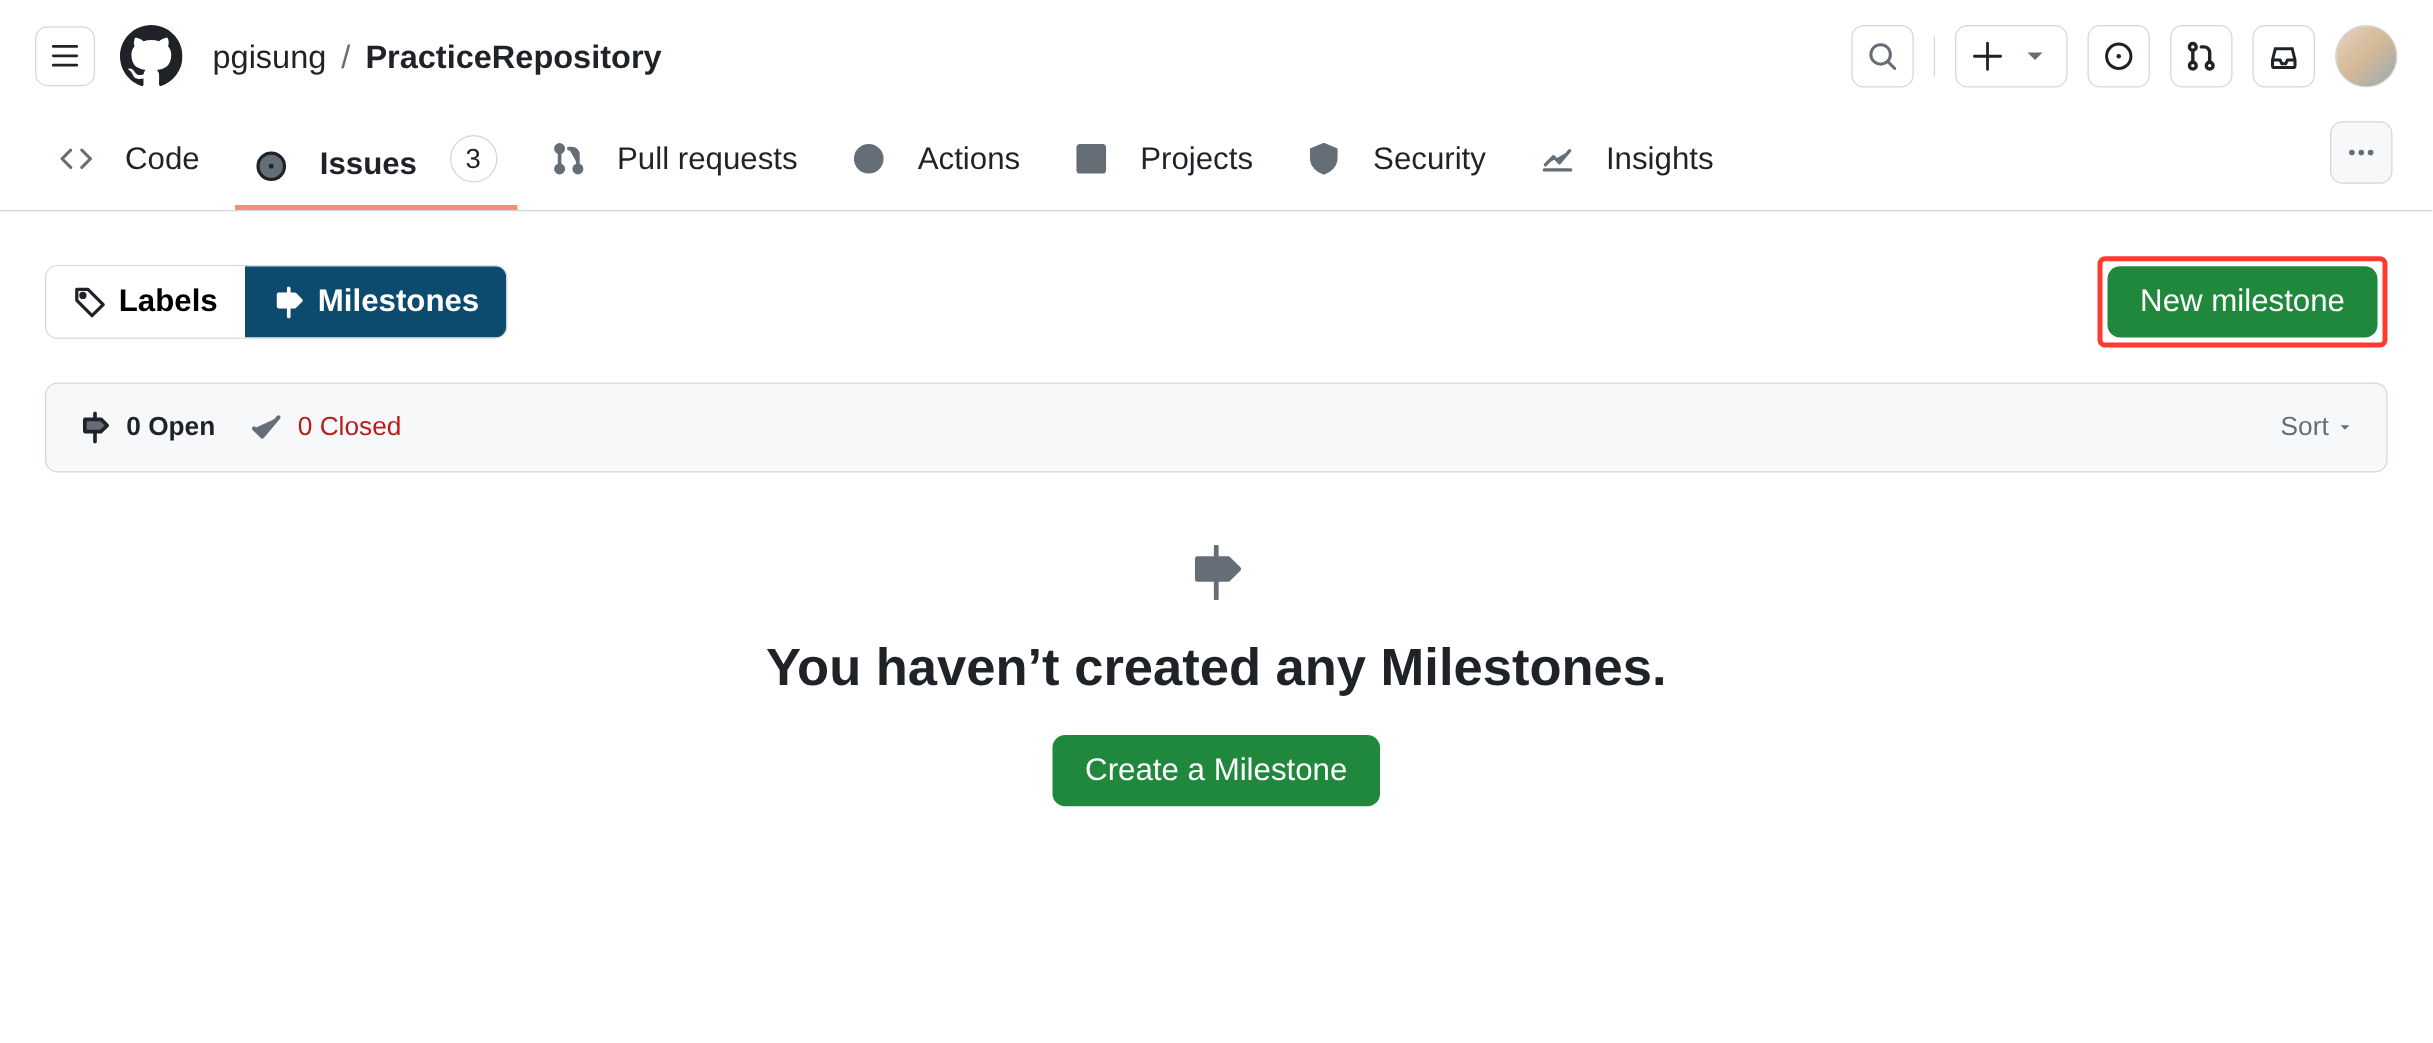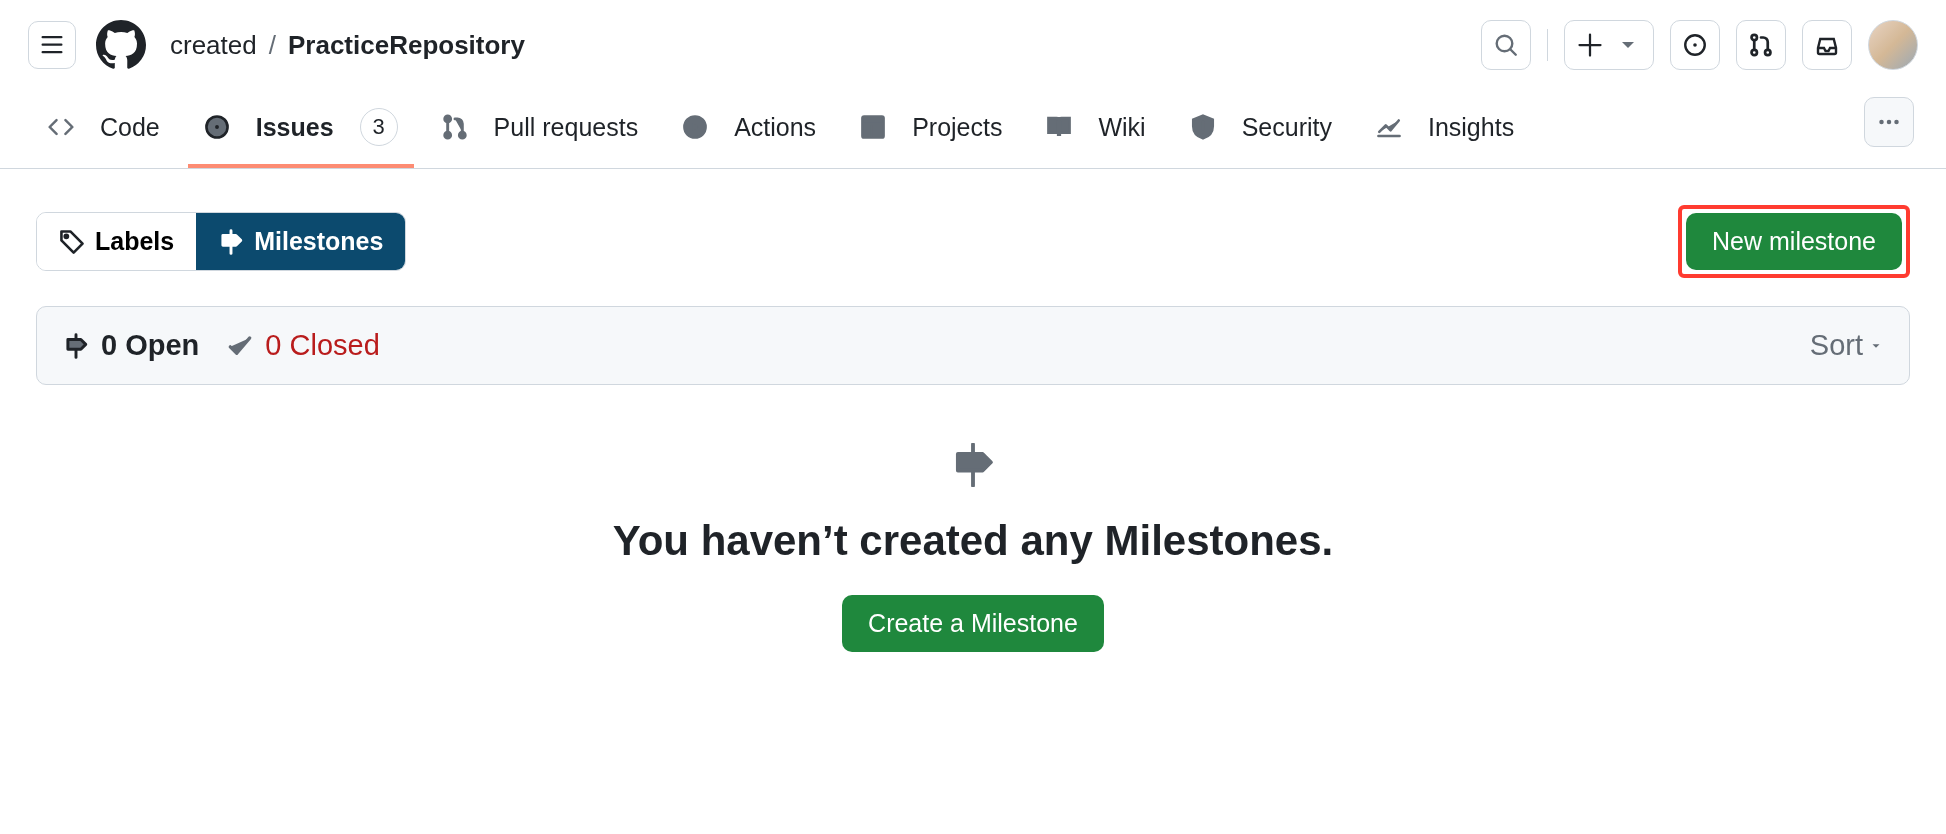--- a/index.html
+++ b/index.html
@@ -95,20 +95,21 @@
       gap: 26px;
       padding: 18px 16px;
       font-size: 25px;
       color: #1f2328;
       cursor: pointer;
       border-bottom: 4px solid transparent;
     }
     .nav-item.active {
       font-weight: 600;
       border-bottom-color: #fd8c73;
+      align-items: flex-end;
     }
     .nav-item svg { width: 26px; height: 26px; fill: #656d76; }
     .nav-badge {
       border: 1.5px solid #d0d7de;
       background: #f6f8fa00;
       border-radius: 28px;
       width: 38px;
       height: 38px;
       display: inline-flex;
       align-items: center;
@@ -182,21 +183,21 @@
     
     
     .table-header {
       display: flex;
       align-items: center;
       padding: 22px 26px;
       border: 1.5px solid #d0d7de;
       border-radius: 10px;
       background: #f6f8fa;
       gap: 28px;
-      font-size: 29px;
+      font-size: 21px;
     }
     .th-item {
       display: flex;
       align-items: center;
       gap: 12px;
       cursor: pointer;
     }
     .th-item svg { width: 26px; height: 26px; fill: #656d76; }
     .th-open { font-weight: 600; }
     .th-closed { color: #b91c1c; }
@@ -238,21 +239,21 @@
     <svg viewBox="0 0 16 16" fill="#1f2328">
         <path d="M1 2.75A.75.75 0 011.75 2h12.5a.75.75 0 110 1.5H1.75A.75.75 0 011 2.75zm0 5A.75.75 0 011.75 7h12.5a.75.75 0 110 1.5H1.75A.75.75 0 011 7.75zM1.75 12a.75.75 0 100 1.5h12.5a.75.75 0 100-1.5H1.75z"></path>
       </svg>
   </button>
   <span class="logo">
     <svg viewBox="0 0 16 16" fill="#1f2328">
         <path d="M8 0C3.58 0 0 3.58 0 8c0 3.54 2.29 6.53 5.47 7.59.4.07.55-.17.55-.38 0-.19-.01-.82-.01-1.49-2.01.37-2.53-.49-2.69-.94-.09-.23-.48-.94-.82-1.13-.28-.15-.68-.52-.01-.53.63-.01 1.08.58 1.23.82.72 1.21 1.87.87 2.33.66.07-.52.28-.87.51-1.07-1.78-.2-3.64-.89-3.64-3.95 0-.87.31-1.59.82-2.15-.08-.2-.36-1.02.08-2.12 0 0 .67-.21 2.2.82.64-.18 1.32-.27 2-.27.68 0 1.36.09 2 .27 1.53-1.04 2.2-.82 2.2-.82.44 1.1.16 1.92.08 2.12.51.56.82 1.27.82 2.15 0 3.07-1.87 3.75-3.65 3.95.29.25.54.73.54 1.48 0 1.07-.01 1.93-.01 2.2 0 .21.15.46.55.38A8.013 8.013 0 0016 8c0-4.42-3.58-8-8-8z"></path>
       </svg>
   </span>
   <div class="breadcrumb">
-    <a class="breadcrumb-owner">created</a>
+    <a class="breadcrumb-owner">pgisung</a>
     <span class="breadcrumb-sep">/</span>
     <a class="breadcrumb-repo">PracticeRepository</a>
   </div>
   <div class="spacer"></div>
   <div class="header-actions">
     <button class="icon-btn">
       <svg viewBox="0 0 16 16" fill="none" stroke="#656d76" stroke-width="1.6">
           <circle cx="7" cy="7" r="5.2"></circle>
           <path d="M11 11l3.5 3.5" stroke-linecap="round"></path>
         </svg>
@@ -320,26 +321,20 @@
         <path d="M6.5 5.5l4 2.5-4 2.5v-5z" fill="#656d76" stroke="none"></path>
       </svg>
     <span>Actions</span>
   </div>
   <div class="nav-item">
     <svg viewBox="0 0 16 16" fill="none" stroke="#656d76" stroke-width="1.6">
         <rect x="1.5" y="1.5" width="13" height="13" rx="1"></rect>
         <path d="M1.5 6h13M7 6v8.5"></path>
       </svg>
     <span>Projects</span>
-  </div>
-  <div class="nav-item">
-    <svg viewBox="0 0 16 16" fill="none" stroke="#656d76" stroke-width="1.6">
-        <path d="M1.5 2.5h5a2 2 0 012 2v9a2 2 0 00-2-2h-5v-9zM14.5 2.5h-5a2 2 0 00-2 2v9a2 2 0 012-2h5v-9z"></path>
-      </svg>
-    <span>Wiki</span>
   </div>
   <div class="nav-item">
     <svg viewBox="0 0 16 16" fill="none" stroke="#656d76" stroke-width="1.6">
         <path d="M8 1l6 2.5v4c0 4-3 6.5-6 7.5-3-1-6-3.5-6-7.5v-4L8 1z"></path>
         <path d="M8 5v4M8 11v.01" stroke-linecap="round"></path>
       </svg>
     <span>Security</span>
   </div>
   <div class="nav-item">
     <svg viewBox="0 0 16 16" fill="none" stroke="#656d76" stroke-width="1.6">

